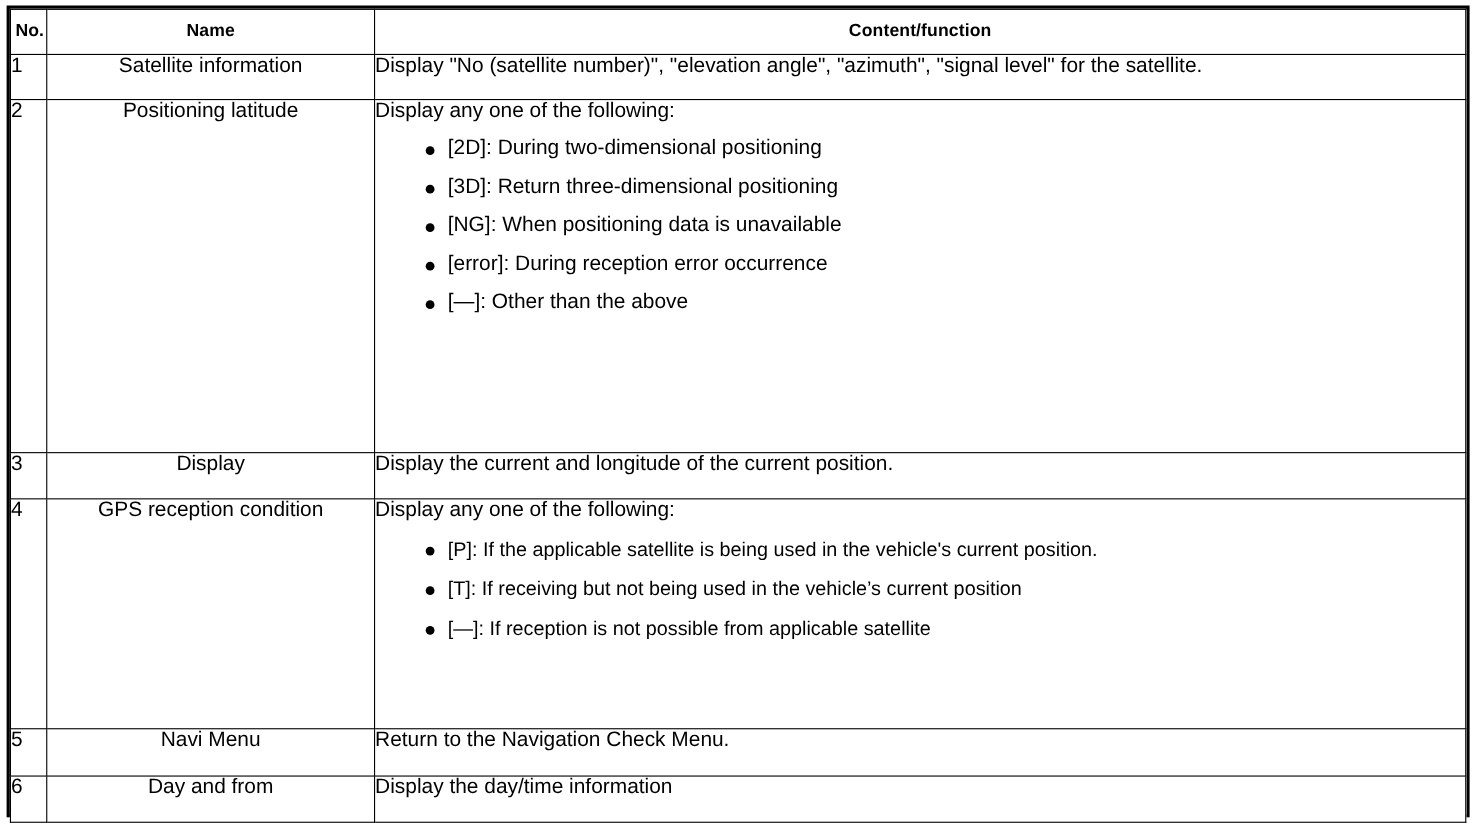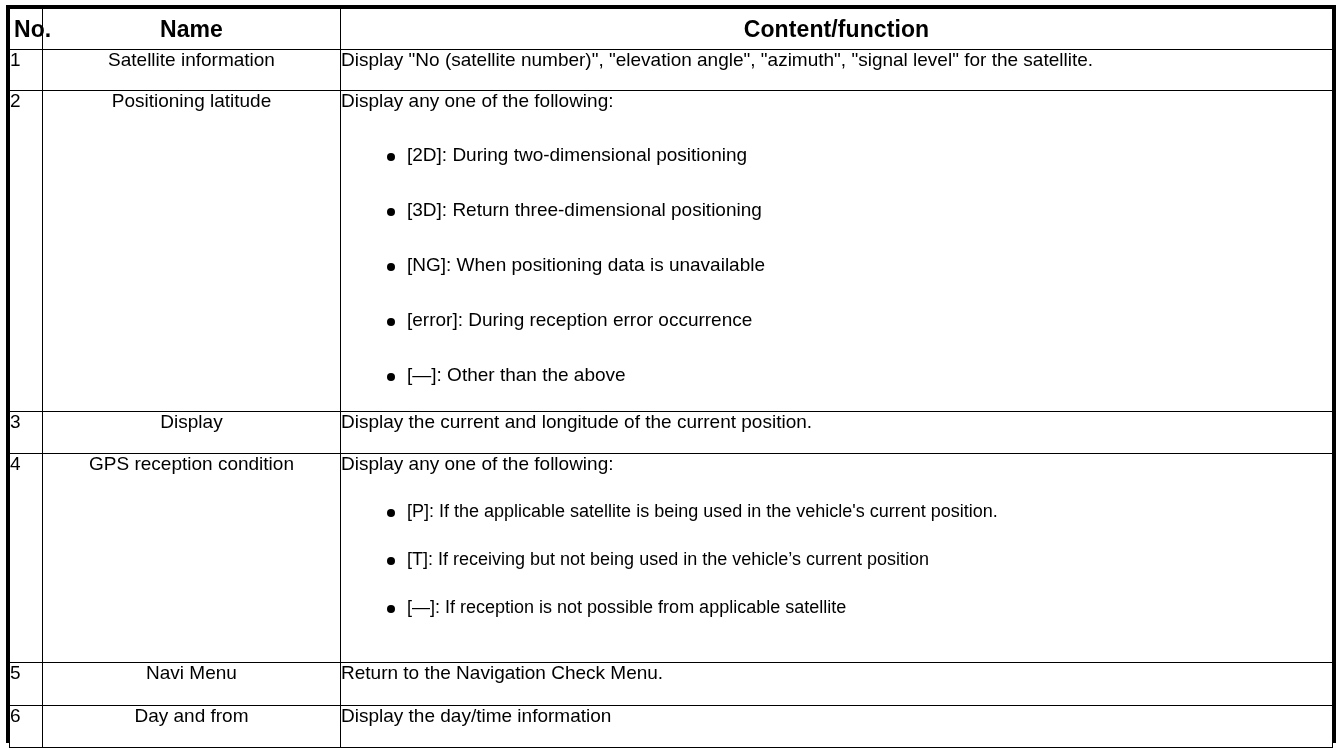--- a/index.html
+++ b/index.html
@@ -42,21 +42,21 @@
   table.spec td {
     border: 1px solid #000;
     vertical-align: top;
     padding: 0;
     background: #fff;
   }
 
   
   table.spec thead th {
     font-weight: bold;
-    font-size: 23px;
+    font-size: 16px;
     text-align: center;
     height: 40px;
     line-height: 40px;
     padding: 0 4px;
     white-space: nowrap;
     letter-spacing: 0.1px;
   }
 
   
   .cell-no {
@@ -86,36 +86,36 @@
   }
 
   ul.bullets {
     list-style: none;
     margin: 0;
     padding: 0;
   }
   ul.bullets li {
     position: relative;
     padding-left: 66px;
-    margin-top: 34px;
+    margin-top: 14px;
     font-size: 19px;
     line-height: 1.1;
   }
   ul.bullets li .bullet-dot {
     position: absolute;
     left: 46px;
     top: 8px;
     width: 8px;
     height: 8px;
     background: #000;
     border-radius: 50%;
   }
   
   .desc-r4 ul.bullets li {
-    margin-top: 28px;
+    margin-top: 16px;
     font-size: 18px;
   }
   .desc-r4 ul.bullets li .bullet-dot {
     top: 7px;
   }
 
   
   tr.row-1 { height: 41px; }
   tr.row-2 { height: 321px; }
   tr.row-3 { height: 42px; }

